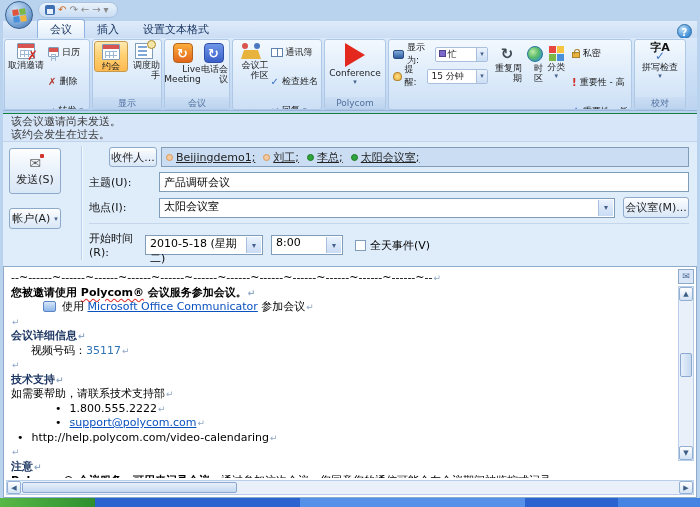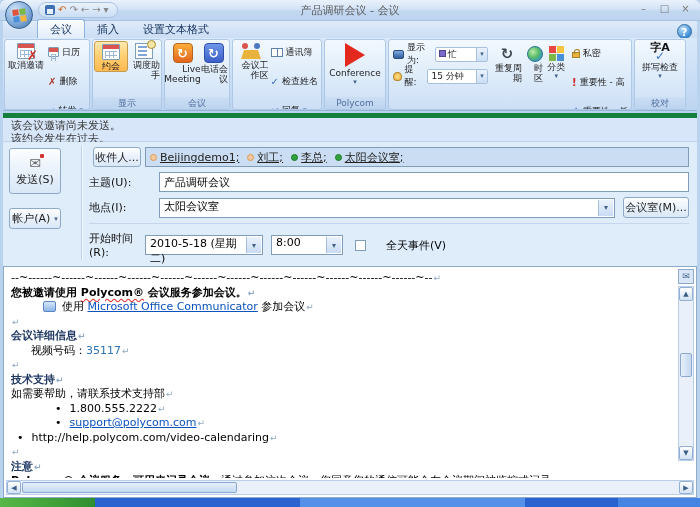--- a/index.html
+++ b/index.html
@@ -101,57 +101,57 @@
   .combo-sm { display:flex; align-items:center; height:15px; background:#fff; border:1px solid #A8C0DE; border-radius:2px;
     font-size:9px; padding-left:3px; width:64px; justify-content:space-between; }
   .combo-sm .arr { width:11px; height:13px; display:flex; align-items:center; justify-content:center;
     background:linear-gradient(#EAF2FC,#CBDEF4); border-left:1px solid #A8C0DE; font-size:7px; color:#44618C; }
   .busy-sq { display:inline-block; width:7px; height:7px; background:#7B68C9; border:1px solid #4F4390; margin-right:2px; }
   .opt-row { display:flex; align-items:center; gap:3px; height:18px; font-size:9px; color:#1E1E1E; }
   .launcher { position:absolute; right:2px; bottom:1px; width:8px; height:8px; border-right:2px solid #52719F; border-bottom:2px solid #52719F; opacity:.7; }
 
   
   .infobar { position:absolute; top:113px; left:3px; right:3px; height:29px; background:#D7E6F8;
-    border-top:5px solid #15803d; border-bottom:1px solid #C0D3EA; color:#3C3C3C; font-size:11px;
+    border-top:1px solid #15803d; border-bottom:1px solid #C0D3EA; color:#3C3C3C; font-size:11px;
     padding:1px 0 0 8px; line-height:13px; }
 
   
   .hdr { position:absolute; top:142px; left:3px; right:3px; height:124px; background:#DFECFA; }
   .send-col { position:absolute; left:6px; top:6px; width:52px; }
   .btn { background:linear-gradient(#FDFEFF,#E9F1FB 50%,#D9E7F6); border:1px solid #8EAACB; border-radius:3px;
     font-size:11px; color:#1E1E1E; display:flex; align-items:center; justify-content:center; }
   .send-btn { flex-direction:column; height:46px; gap:2px; }
   .send-ic { position:relative; font-size:14px; line-height:14px; color:#666; }
   .send-ic i { position:absolute; right:-3px; top:-2px; width:4px; height:4px; background:#D0342C; border-radius:1px; }
   .account-btn { margin-top:14px; height:21px; gap:4px; }
   .vdiv { position:absolute; left:78px; top:4px; bottom:6px; width:1px; background:#BDD2EA; box-shadow:1px 0 0 #F4F9FE; }
   .fields { position:absolute; left:86px; right:8px; top:5px; }
   .frow { display:flex; align-items:center; margin-bottom:5px; }
   .flabel { width:70px; font-size:11px; color:#111; flex:none; }
-  .tobtn { width:48px; height:20px; margin-left:4px; margin-right:4px; flex:none; font-size:11px; }
+  .tobtn { width:48px; height:20px; margin-left:20px; margin-right:4px; flex:none; font-size:11px; }
   .tofield { flex:1; height:20px; background:#CADDF2; border:1px solid #7F9DB9; display:flex; align-items:center;
     padding:0 4px; gap:8px; font-size:11px; overflow:hidden; }
   .recip { display:flex; align-items:center; gap:3px; white-space:nowrap; }
   .presence { width:7px; height:7px; border-radius:50%; flex:none; }
   .presence.away { background:#F5C9A0; border:1px solid #D99A55; }
   .presence.avail { background:#2FA33C; border:1px solid #1D7A28; }
   .rname { text-decoration:underline; color:#222; }
   .input { flex:1; height:20px; background:#fff; border:1px solid #7F9DB9; font-size:11px; padding:0 4px;
     display:flex; align-items:center; }
   .combo { position:relative; background:#fff; border:1px solid #7F9DB9; height:20px; font-size:11px;
     display:flex; padding:0 18px 0 4px; }
   .combo .arr { position:absolute; right:1px; top:1px; bottom:1px; width:15px;
     background:linear-gradient(#EAF2FC,#C9DCF5); border-left:1px solid #A8C0DE; display:flex; align-items:center;
     justify-content:center; font-size:8px; color:#44618C; }
   .rooms-btn { width:66px; height:21px; margin-left:8px; flex:none; font-size:11px; }
   .hsep { border-top:1px solid #C5D6EB; margin:2px 0 7px 0; }
   .dtlabel { width:56px; font-size:11px; color:#111; flex:none; }
   .dcombo { width:118px; flex:none; }
   .tcombo { width:72px; flex:none; margin-left:8px; }
-  .cb { display:flex; align-items:center; gap:20px; margin-left:12px; font-size:11px; }
+  .cb { display:flex; align-items:center; gap:4px; margin-left:12px; font-size:11px; }
   .cb .box { width:11px; height:11px; background:#fff; border:1px solid #7F9DB9; }
 
   
   .bodyarea { position:absolute; top:266px; left:3px; right:3px; bottom:9px; background:#fff; border:1px solid #8EAACB; }
   .doc { position:absolute; left:7px; top:4px; right:25px; bottom:19px; overflow:hidden; font-size:11px;
     line-height:14.5px; color:#000; white-space:nowrap; }
   .b { font-weight:bold; }
   .hd { font-weight:bold; color:#1F3864; }
   .link { color:#0A52BF; text-decoration:underline; }
   .sp { text-decoration:underline wavy #E03131; text-underline-offset:2px; }
@@ -183,28 +183,20 @@
   .taskbar .seg2 { width:205px; background:#2A63CF; }
   .taskbar .seg3 { width:225px; background:#5591E8; }
   .taskbar .seg4 { width:93px; background:#2A63CF; }
   .taskbar .seg5 { flex:1; background:#4584E3; }
 </style>
 </head>
 <body>
 
 <div class="win">
 
-  <div class="titlebar">
-    <div class="title-text">产品调研会议 - 会议</div>
-    <div class="winctl">
-      <span>–</span>
-      <span>□</span>
-      <span>×</span>
-    </div>
-  </div>
   <div class="orb">
     <div class="orb-grid">
         <i></i>
         <i></i>
         <i></i>
         <i></i>
       </div>
   </div>
   <div class="qat">
     <span class="disk"></span>

